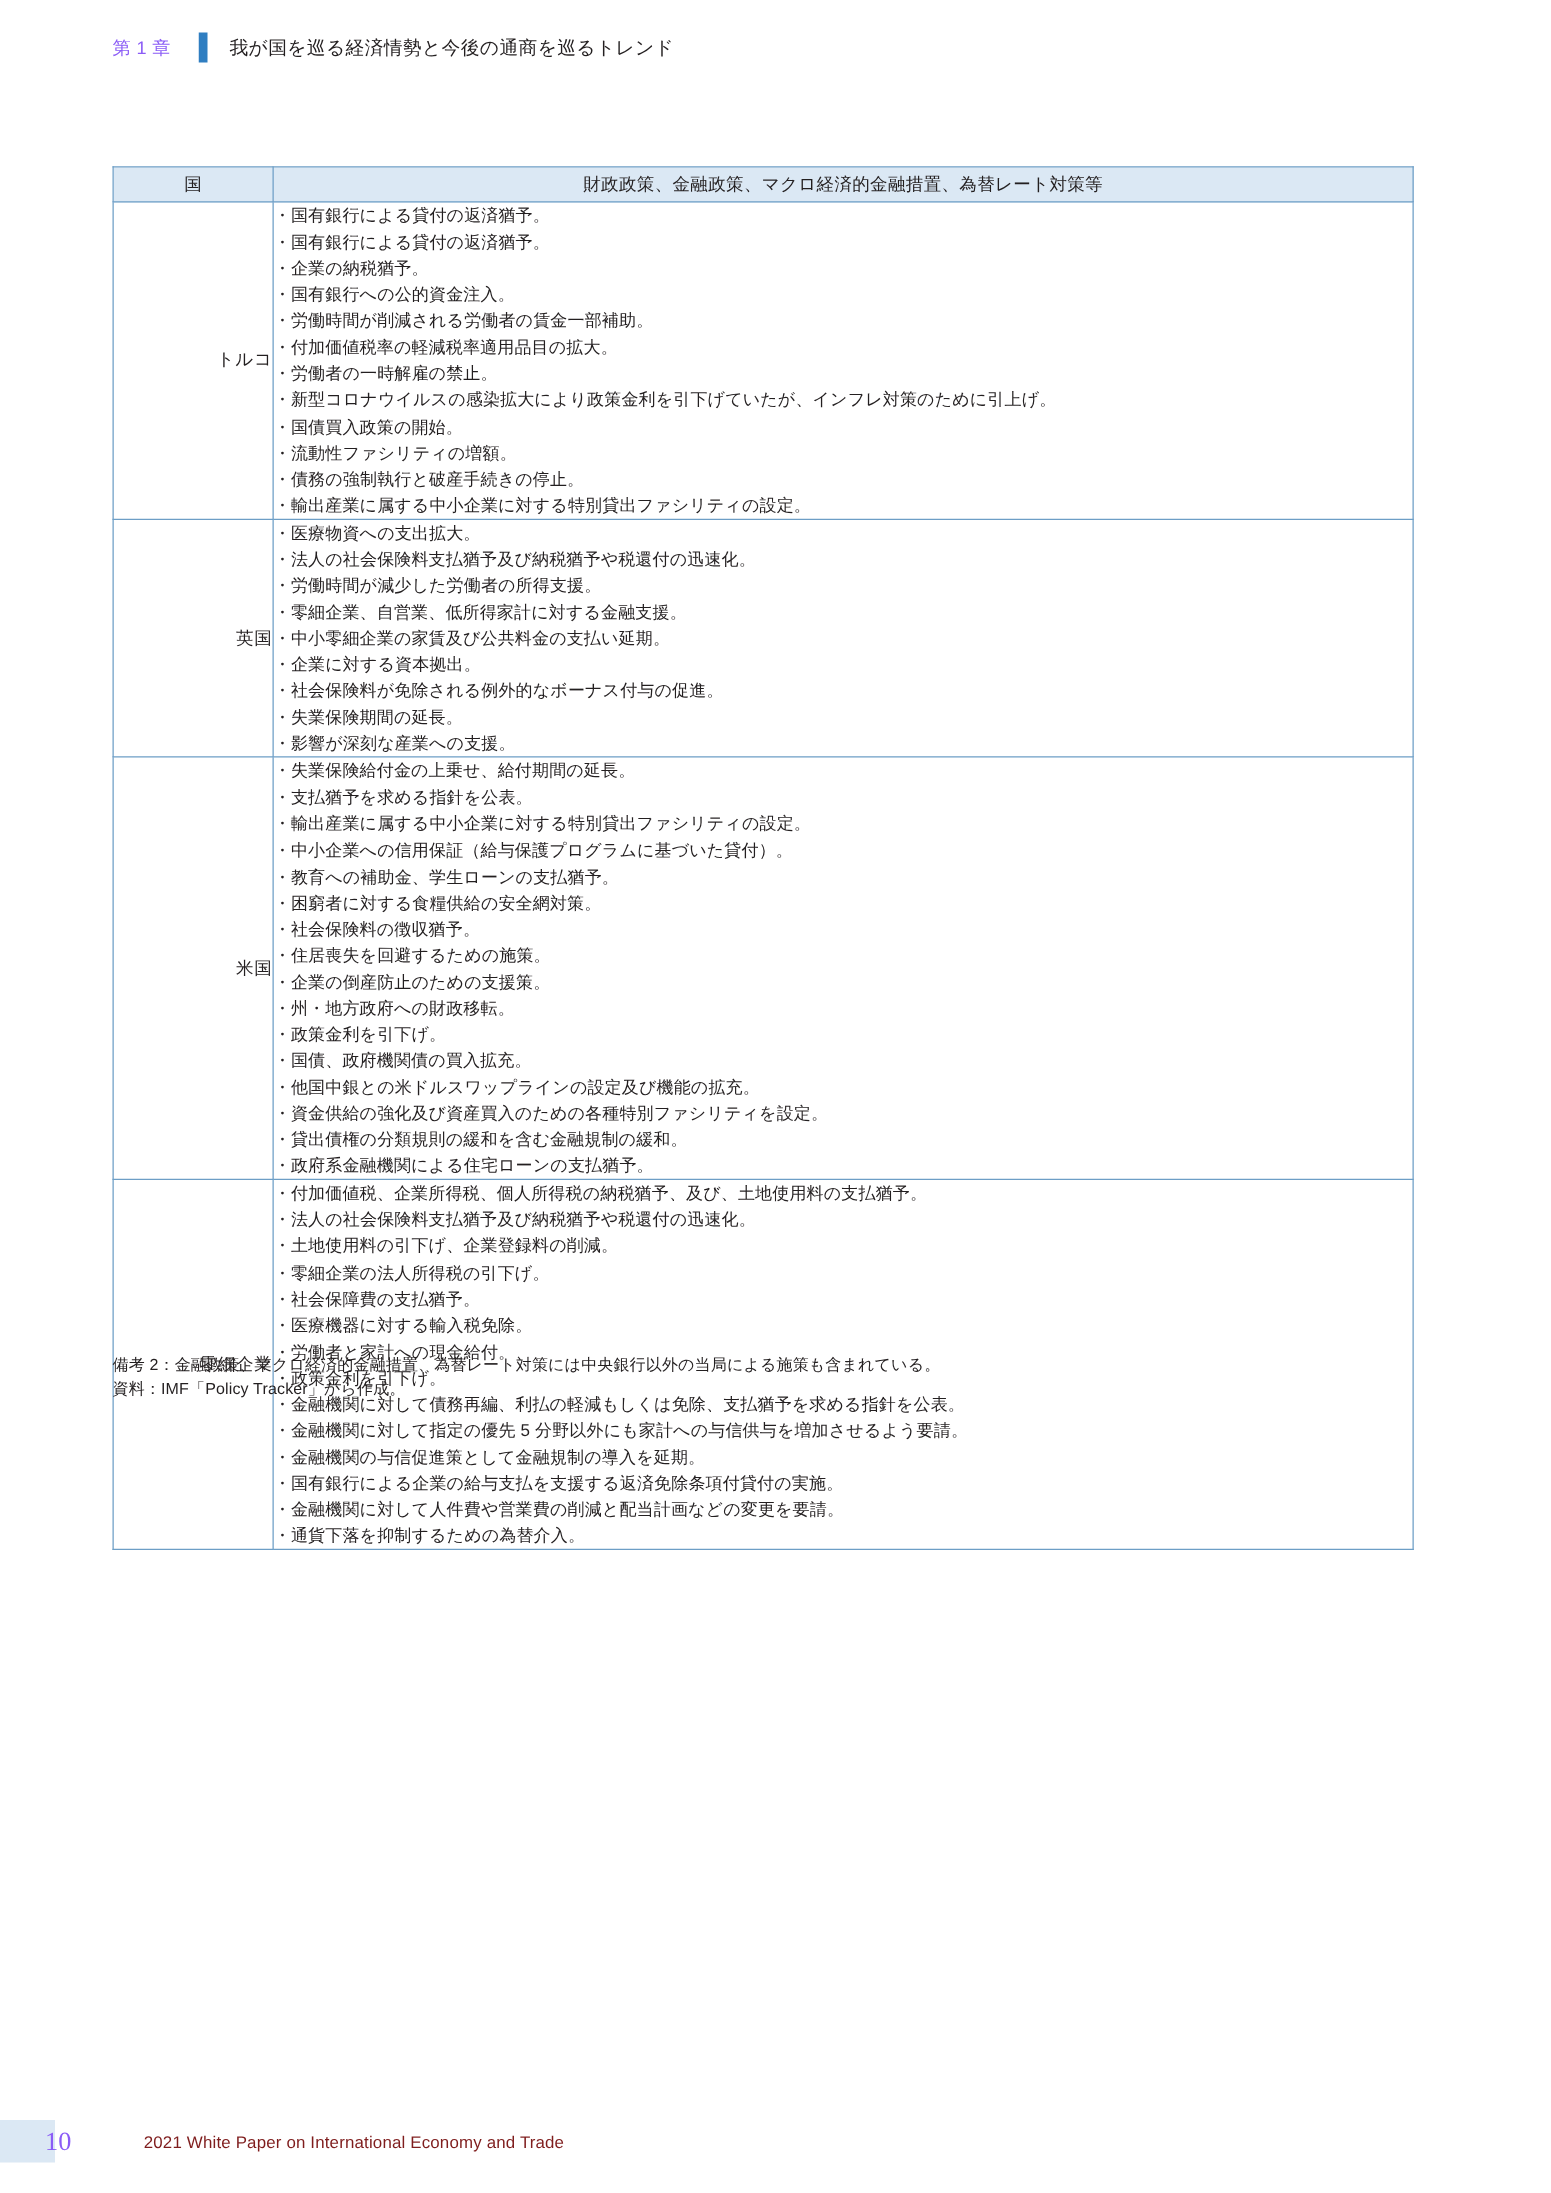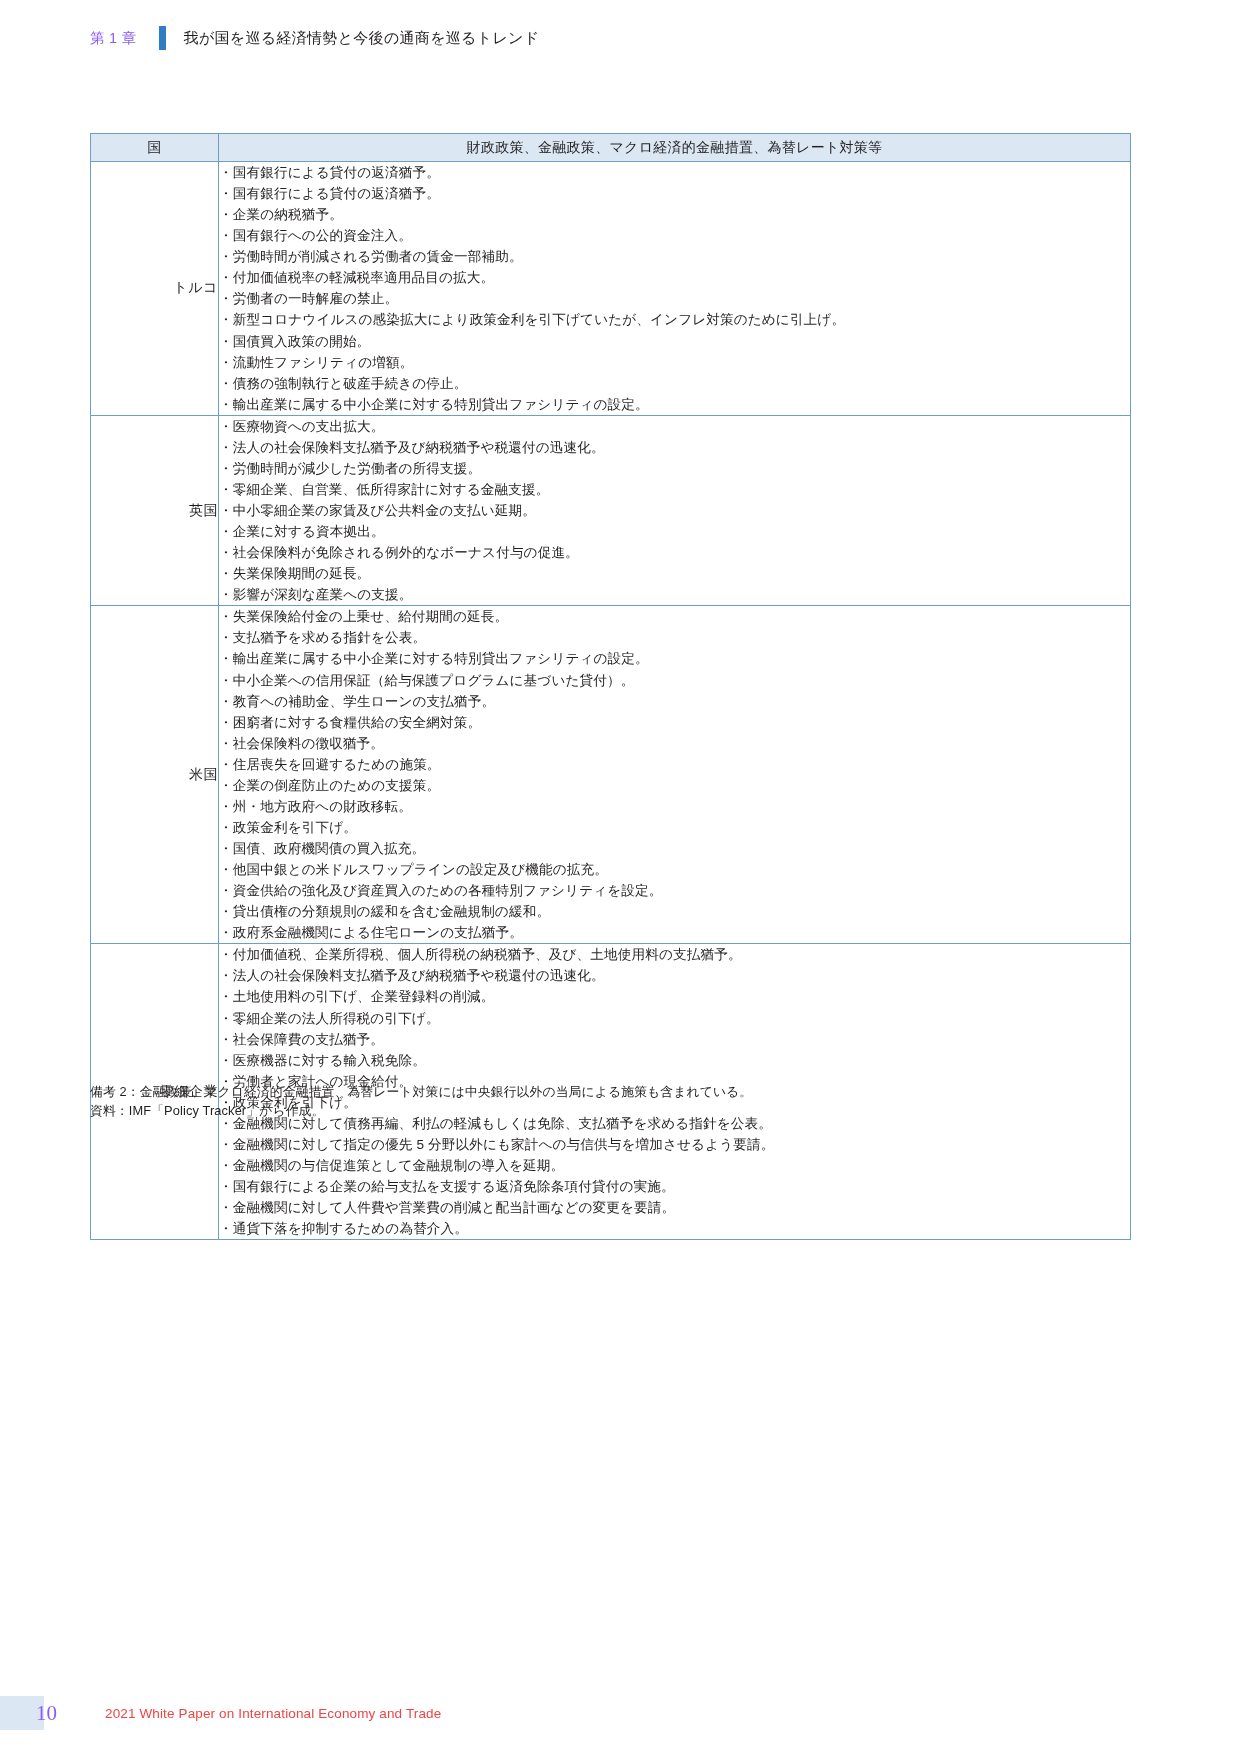--- a/index.html
+++ b/index.html
@@ -137,24 +137,24 @@
   .footer-page {
     position: absolute;
     left: 36px;
     bottom: 28px;
     font-size: 21px;
     color: #8b5cf6;
     font-family: "Liberation Serif", serif;
   }
   .footer-text {
     position: absolute;
-    left: 105px;
+    left: 115px;
     bottom: 33px;
     font-size: 13.5px;
-    color: #ef4444;
+    color: #7f1d1d;
     letter-spacing: 0.01em;
   }
 </style>
 </head>
 <body>
 
 <div class="page-header">
   <span class="chapter-label">第 1 章</span>
   <span class="chapter-bar"></span>
   <span class="chapter-title">我が国を巡る経済情勢と今後の通商を巡るトレンド</span>

